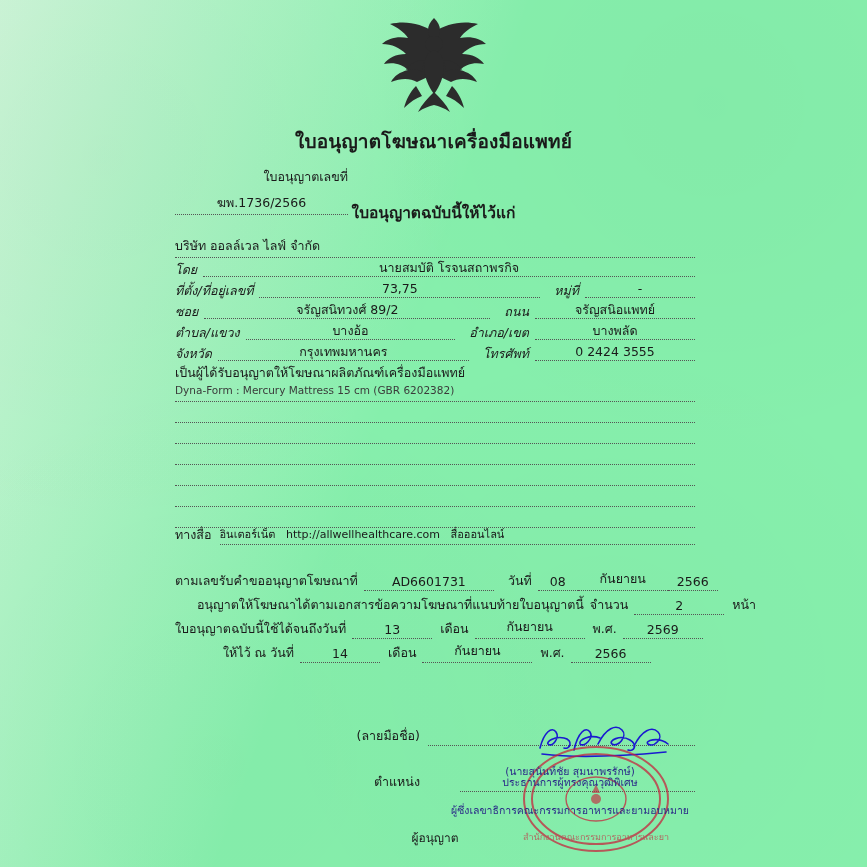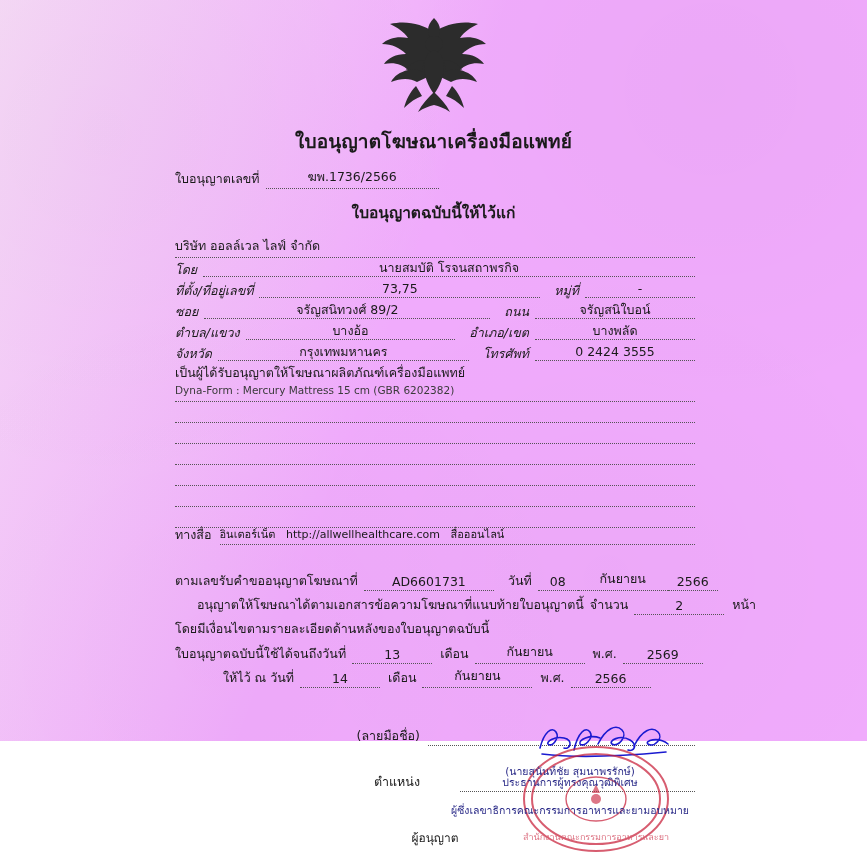--- a/index.html
+++ b/index.html
@@ -10,22 +10,22 @@
   body {
     width: 867px;
     height: 867px;
     font-family: "DejaVu Sans", sans-serif;
     color: #1a1a1a;
     overflow: hidden;
   }
   .page {
     position: relative;
     width: 867px;
-    height: 741px;
-    background: #f0abfc;
+    height: 867px;
+    background: #86efac;
   }
   
   .paper-noise {
     position: absolute;
     inset: 0;
     background:
       radial-gradient(circle at 12% 18%, rgba(0,0,0,0.020) 0%, rgba(0,0,0,0) 38%),
       radial-gradient(circle at 82% 12%, rgba(0,0,0,0.018) 0%, rgba(0,0,0,0) 35%),
       radial-gradient(circle at 70% 78%, rgba(0,0,0,0.016) 0%, rgba(0,0,0,0) 40%),
       radial-gradient(circle at 25% 88%, rgba(0,0,0,0.014) 0%, rgba(0,0,0,0) 42%),
@@ -53,20 +53,21 @@
   }
 
   .lic-no-row {
     position: absolute;
     left: 175px;
     top: 167px;
     font-size: 12.5px;
     display: flex;
     align-items: flex-end;
     gap: 6px;
+    flex-direction: column;
   }
   .lic-no-row .val {
     border-bottom: 1px dotted #555;
     min-width: 165px;
     text-align: center;
     padding: 0 4px 1px 4px;
     font-size: 12.5px;
   }
 
   .grant-line {
@@ -317,21 +318,21 @@
       <span class="fill" style="flex:1 1 60%;">73,75</span>
       <span class="gap"></span>
       <span class="lbl">หมู่ที่</span>
       <span class="fill" style="flex:0 0 110px;">-</span>
     </div>
     <div class="row">
       <span class="lbl">ซอย</span>
       <span class="fill" style="flex:1 1 55%;">จรัญสนิทวงศ์ 89/2</span>
       <span class="gap"></span>
       <span class="lbl">ถนน</span>
-      <span class="fill" style="flex:0 0 160px;">จรัญสนิใบอน์</span>
+      <span class="fill" style="flex:0 0 160px;">จรัญสนิอแพทย์</span>
     </div>
     <div class="row">
       <span class="lbl">ตำบล/แขวง</span>
       <span class="fill" style="flex:1 1 55%;">บางอ้อ</span>
       <span class="gap"></span>
       <span class="lbl">อำเภอ/เขต</span>
       <span class="fill" style="flex:0 0 160px;">บางพลัด</span>
     </div>
     <div class="row">
       <span class="lbl">จังหวัด</span>
@@ -374,21 +375,20 @@
       <span class="u" style="flex:0 0 40px;">08</span>
       <span class="u" style="flex:0 0 90px;">กันยายน</span>
       <span class="u" style="flex:0 0 50px;">2566</span>
     </div>
     <div class="lrow">
       <span class="t" style="padding-left:22px;">อนุญาตให้โฆษณาได้ตามเอกสารข้อความโฆษณาที่แนบท้ายใบอนุญาตนี้</span>
       <span class="t">จำนวน</span>
       <span class="u" style="flex:0 0 90px;">2</span>
       <span class="t" style="padding-left:8px;">หน้า</span>
     </div>
-    <div class="note-line">โดยมีเงื่อนไขตามรายละเอียดด้านหลังของใบอนุญาตฉบับนี้</div>
     <div class="lrow">
       <span class="t">ใบอนุญาตฉบับนี้ใช้ได้จนถึงวันที่</span>
       <span class="u" style="flex:0 0 80px;">13</span>
       <span class="t" style="padding-left:8px;">เดือน</span>
       <span class="u" style="flex:0 0 110px;">กันยายน</span>
       <span class="t" style="padding-left:8px;">พ.ศ.</span>
       <span class="u" style="flex:0 0 80px;">2569</span>
     </div>
     <div class="lrow" style="padding-left:48px;">
       <span class="t">ให้ไว้ ณ วันที่</span>

